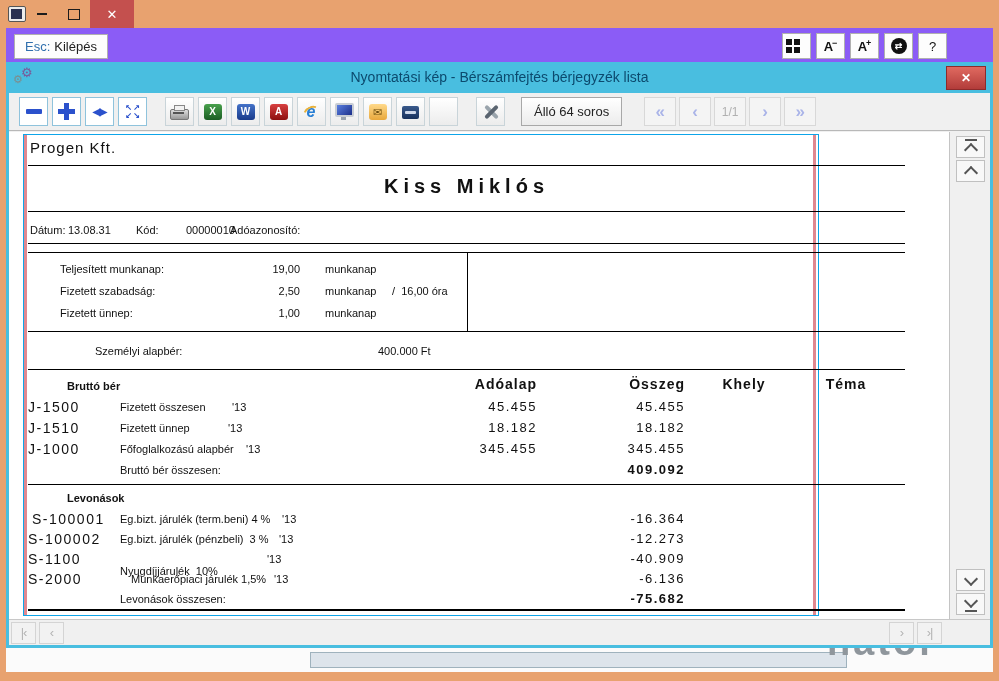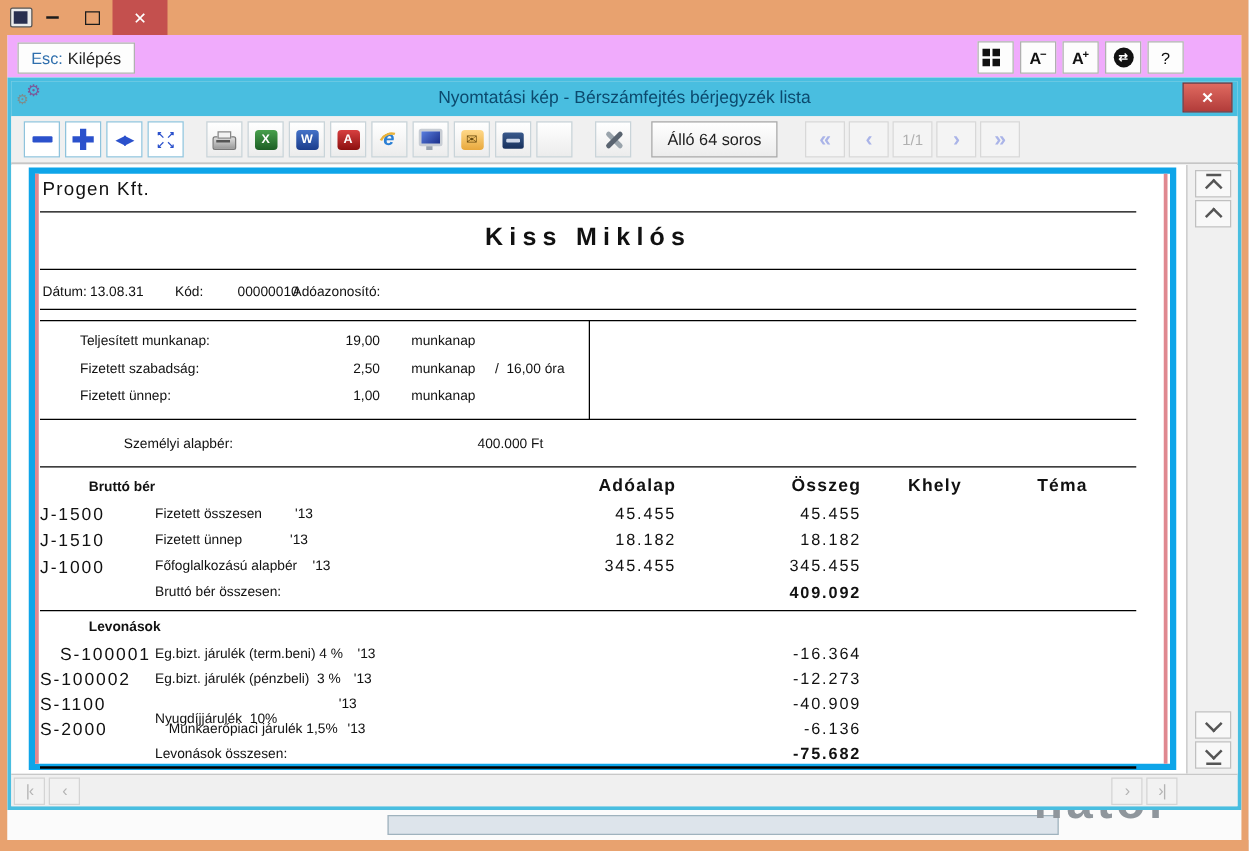--- a/index.html
+++ b/index.html
@@ -14,21 +14,21 @@
   .appico{margin-left:8px;width:16px;height:14px;background:#ececec;border:1px solid #555;border-radius:2px;position:relative;}
   .appico::after{content:"";position:absolute;left:2px;top:2px;right:3px;bottom:2px;background:#2a3050;}
   .tb-title{flex:1;text-align:center;font-size:14px;color:#1c1c1c;}
   .winbtns{display:flex;align-items:stretch;height:28px;}
   .winbtn{width:32px;display:flex;align-items:center;justify-content:center;cursor:default;}
   .winbtn .minbar{width:10px;height:2px;background:#1c1c1c;}
   .winbtn .maxsq{width:10px;height:9px;border:1.5px solid #1c1c1c;background:transparent;}
   .winbtn.close{width:44px;background:#c4504e;color:#fff;font-size:13px;}
 
   
-  .apptb{left:6px;top:28px;width:987px;height:34px;background:#f0abfc;}
+  .apptb{left:6px;top:28px;width:987px;height:34px;background:#8b5cf6;}
   .esc-btn{position:absolute;left:8px;top:6px;height:23px;padding:0 10px;background:#fdfdfd;border:1px solid #b0b0b0;display:flex;align-items:center;gap:4px;font-size:13px;}
   .esc-key{color:#2f6fad;}
   .esc-label{color:#222;}
   .apptb-right{position:absolute;right:46px;top:5px;display:flex;gap:5px;}
   .sqbtn{width:27px;height:24px;background:#fdfdfd;border:1px solid #b0b0b0;display:flex;align-items:center;justify-content:center;position:relative;font-size:13px;color:#111;}
   .grid-ico{width:6px;height:6px;background:#111;box-shadow:8px 0 0 #111,0 8px 0 #111,8px 8px 0 #111;margin:-8px 8px 0 -8px;}
   .fontbtn{font-size:13px;font-weight:bold;}
   .fontbtn sup{font-size:9px;margin-left:-1px;}
   .circ-ico{width:16px;height:16px;border-radius:50%;background:#111;color:#fff;font-size:9px;line-height:16px;text-align:center;font-weight:bold;}
 
@@ -77,21 +77,21 @@
   
   .preview{left:0;right:0;top:67px;bottom:26px;background:#ffffff;}
   .scrollcol{position:absolute;right:0;top:0;bottom:0;width:40px;background:#f0f0f0;border-left:1px solid #c4c4c4;}
   .scbtn{position:absolute;left:6px;width:27px;height:20px;background:#f8f8f8;border:1px solid #c0c0c0;display:flex;flex-direction:column;align-items:center;justify-content:center;gap:1px;}
   .chv{width:8px;height:8px;border-style:solid;border-width:2px 2px 0 0;border-color:#555;flex:none;}
   .chv.up{transform:rotate(-45deg);margin-top:3px;}
   .chv.down{transform:rotate(135deg);margin-bottom:3px;}
   .hbarln{width:12px;height:2px;background:#555;flex:none;}
 
   
-  .page{position:absolute;left:14px;top:2px;width:918px;height:482px;background:#fff;border:5px solid #0ea5e9;box-sizing:border-box;}
+  .page{position:absolute;left:14px;top:2px;width:796px;height:482px;background:#fff;border:1px solid #0ea5e9;box-sizing:border-box;}
   .stripeL{position:absolute;left:0;top:0;bottom:0;width:3px;background:#e08890;}
   .stripeR{position:absolute;right:2px;top:0;bottom:0;width:3px;background:#e08890;}
   .rule{position:absolute;left:4px;width:877px;height:1px;background:#000;}
   .rule.thick{height:2px;}
   .vrule{position:absolute;width:1px;background:#000;}
   .doc{color:#111;}
   .t11{font-size:11px;}
   .t11b{font-size:11px;font-weight:bold;margin-left:39px;}
   .code{font-size:14px;letter-spacing:1.5px;}
   .num{font-size:13px;letter-spacing:1.5px;text-align:right;}
@@ -300,21 +300,21 @@
         <div class="abs t11" style="left:222px;top:308px;">'13</div>
         <div class="abs num" style="left:423px;top:306px;width:90px;">345.455</div>
         <div class="abs num" style="left:571px;top:306px;width:90px;">345.455</div>
 
         <div class="abs t11" style="left:96px;top:329px;">Bruttó bér összesen:</div>
         <div class="abs numb" style="left:571px;top:327px;width:90px;">409.092</div>
         <div class="rule" style="top:349px;"></div>
 
         <div class="abs t11b" style="left:4px;top:357px;">Levonások</div>
 
-        <div class="abs code" style="left:20px;top:376px;">S-100001</div>
+        <div class="abs code" style="left:8px;top:376px;">S-100001</div>
         <div class="abs t11" style="left:96px;top:378px;">Eg.bizt. járulék (term.beni) 4 %</div>
         <div class="abs t11" style="left:258px;top:378px;">'13</div>
         <div class="abs num" style="left:571px;top:376px;width:90px;">-16.364</div>
 
         <div class="abs code" style="left:4px;top:396px;">S-100002</div>
         <div class="abs t11" style="left:96px;top:398px;white-space:pre;">Eg.bizt. járulék (pénzbeli)  3 %</div>
         <div class="abs t11" style="left:255px;top:398px;">'13</div>
         <div class="abs num" style="left:571px;top:396px;width:90px;">-12.273</div>
 
         <div class="abs code" style="left:4px;top:416px;">S-1100</div>

